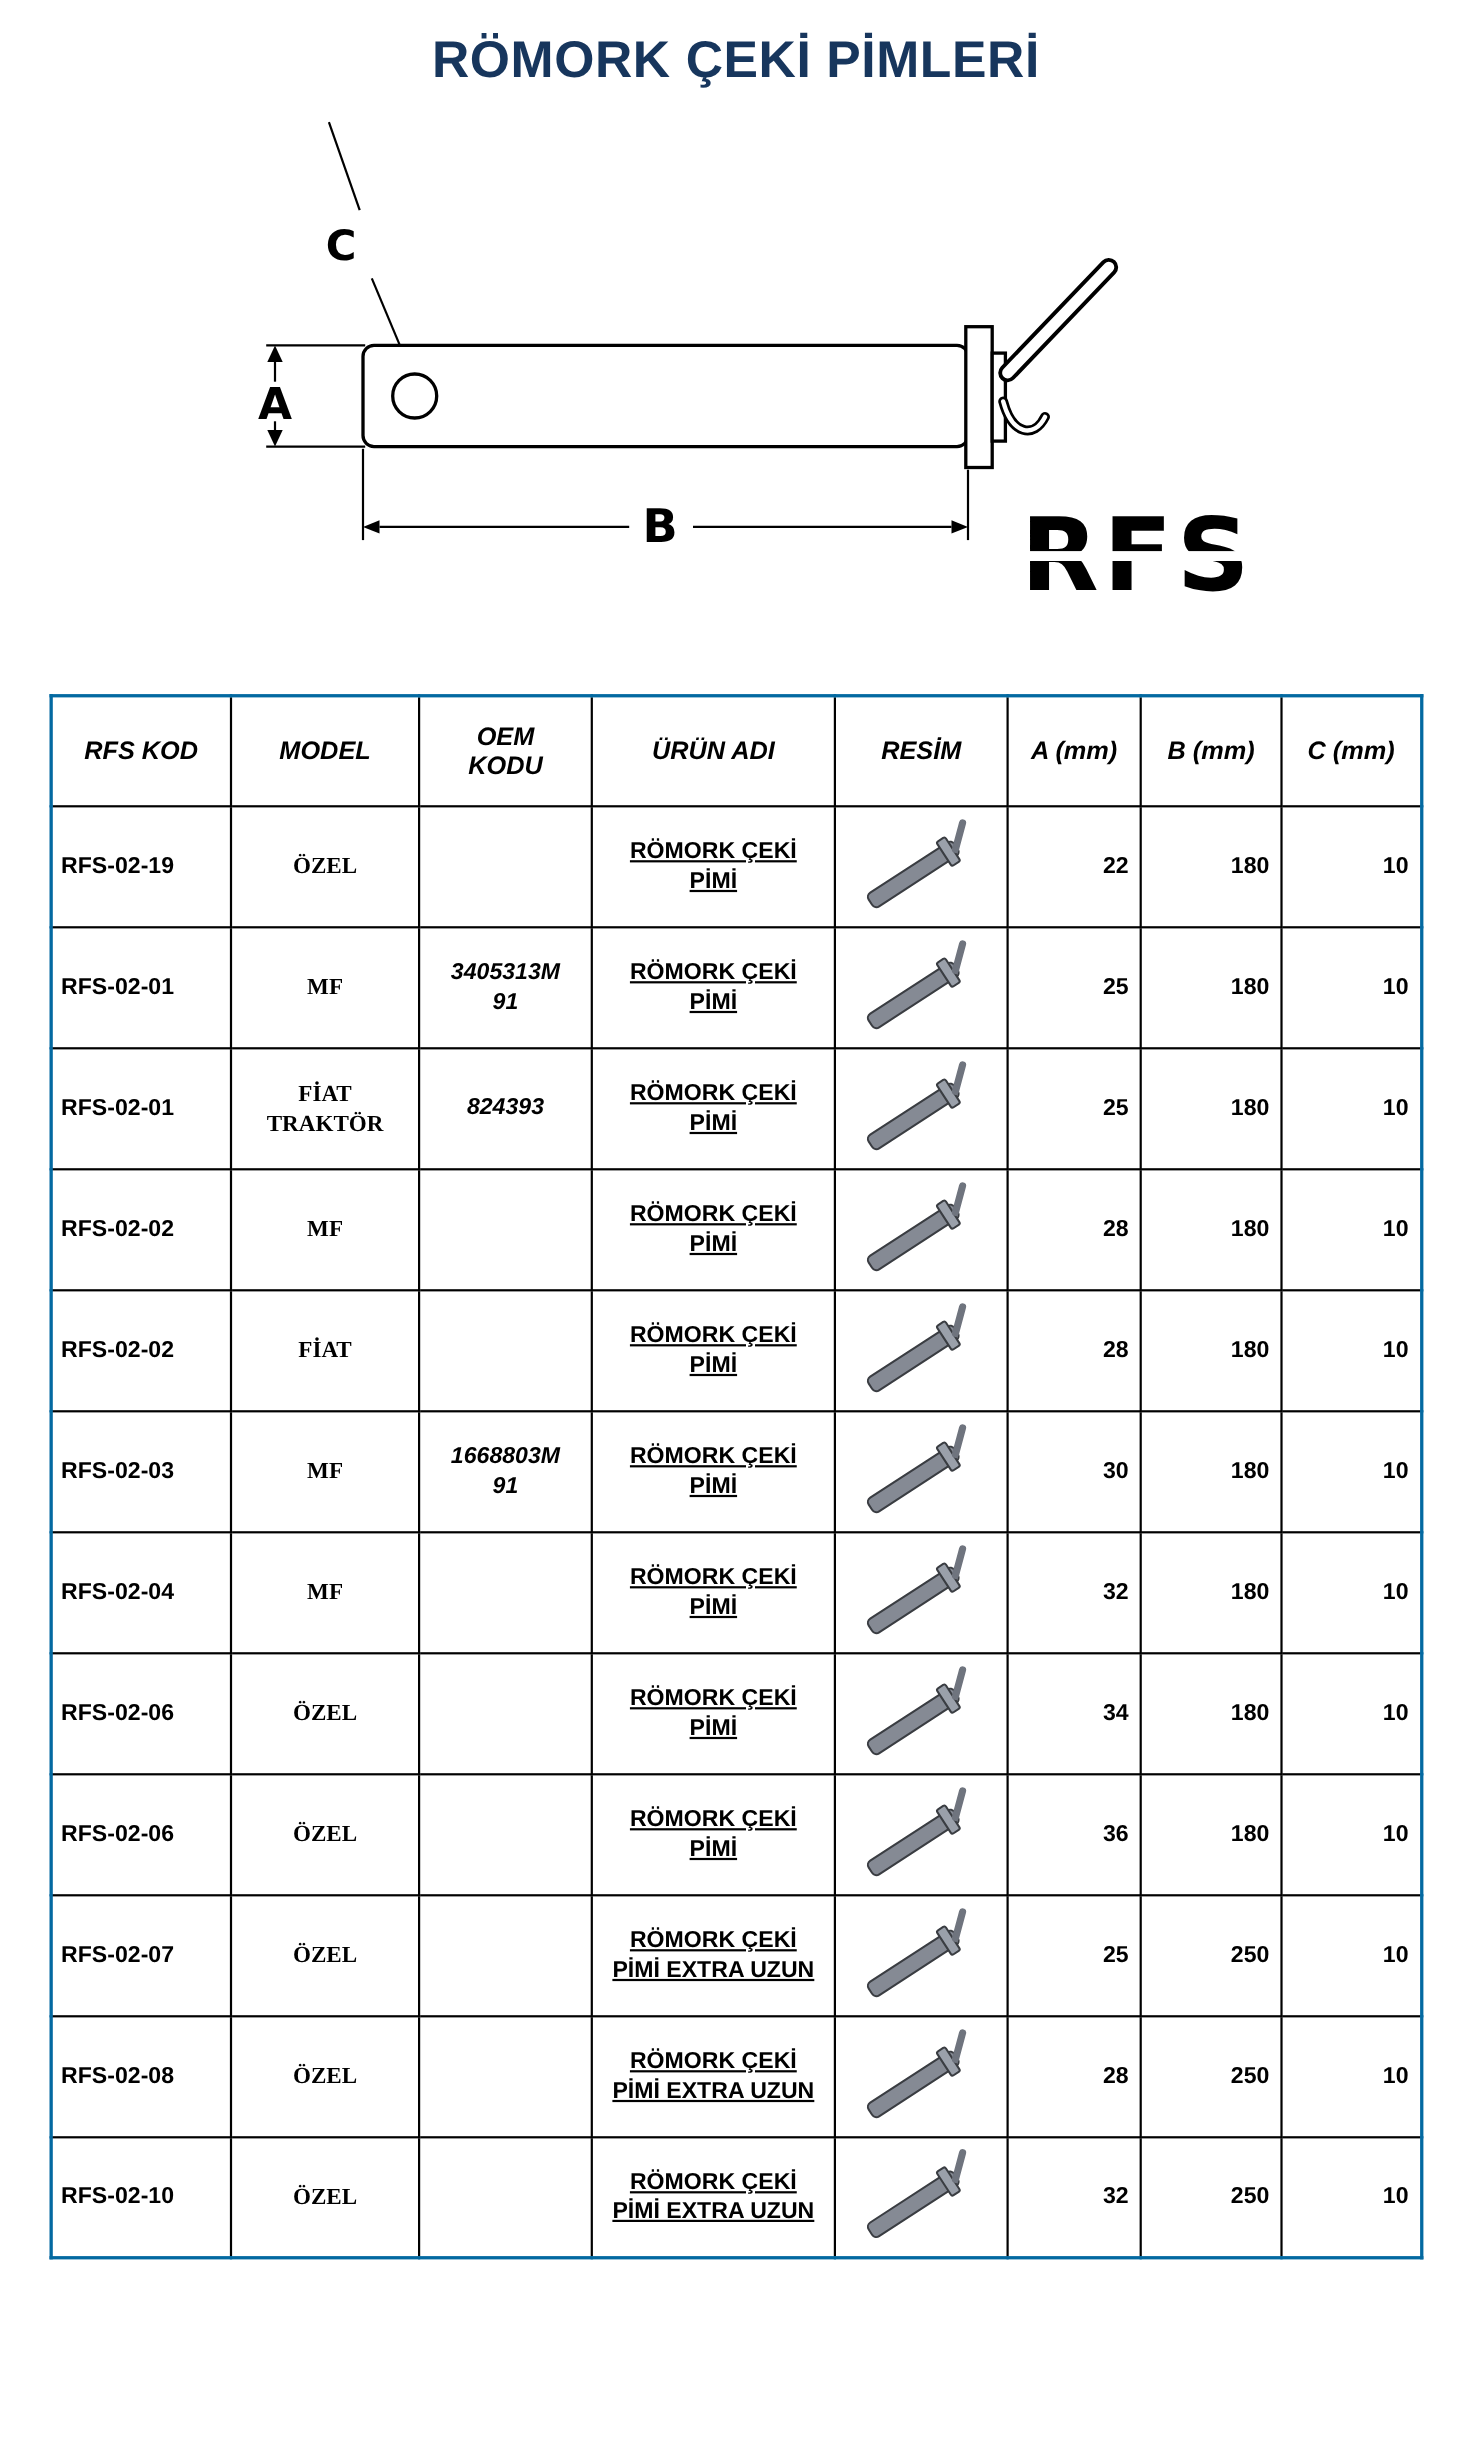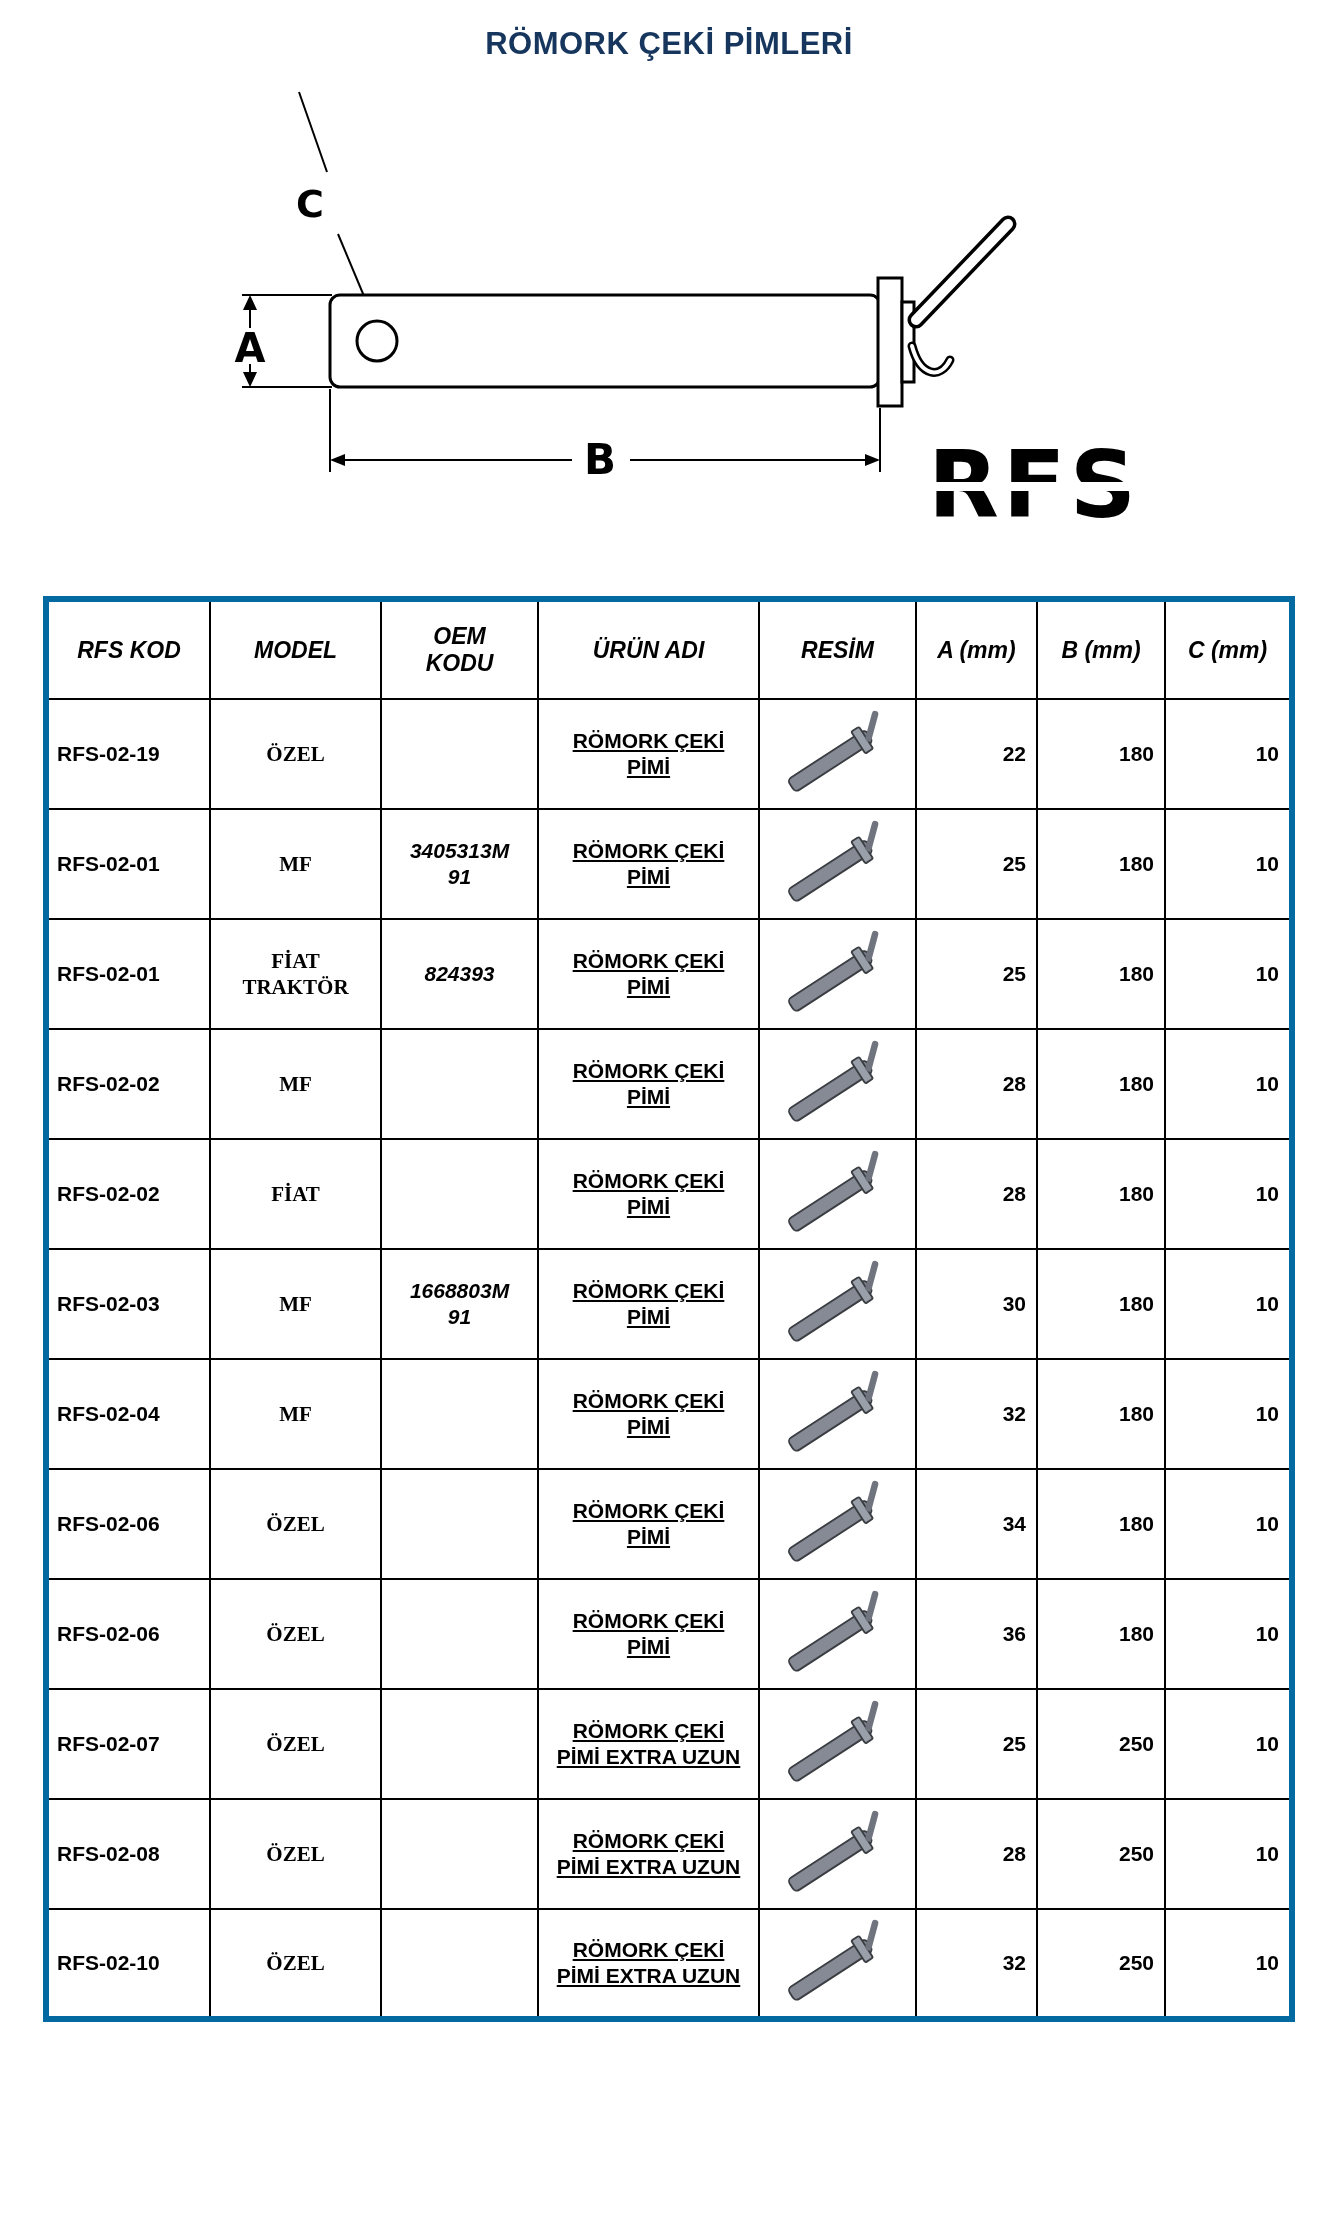--- a/index.html
+++ b/index.html
@@ -4,38 +4,38 @@
 <style>
   * { margin:0; padding:0; box-sizing:border-box; }
   html,body { background:#ffffff; }
   body {
     width:1338px; height:2226px;
     font-family:"Liberation Sans", sans-serif;
     color:#000; position:relative; overflow:hidden;
   }
   .page-title {
     text-align:center;
-    font-size:31px;
+    font-size:47px;
     font-weight:bold;
     margin-top:26px;
     letter-spacing:0.5px;
   }
   .diagram-wrap { width:1338px; height:470px; }
   .diagram-wrap svg { display:block; }
   .diagram-wrap text {
     font-family:"DejaVu Sans","Liberation Sans",sans-serif;
     font-weight:bold;
     fill:#000;
   }
   table.pins {
     border-collapse:collapse;
     table-layout:fixed;
-    margin:64px auto 0 auto;
+    margin:80px auto 0 auto;
     width:1246px;
-    border:6px solid #0369a1;
+    border:3px solid #0369a1;
   }
   table.pins th, table.pins td {
     border:2.5px solid #000;
     font-weight:bold;
     vertical-align:middle;
     overflow:hidden;
   }
   table.pins thead th {
     height:100px;
     font-style:italic;

